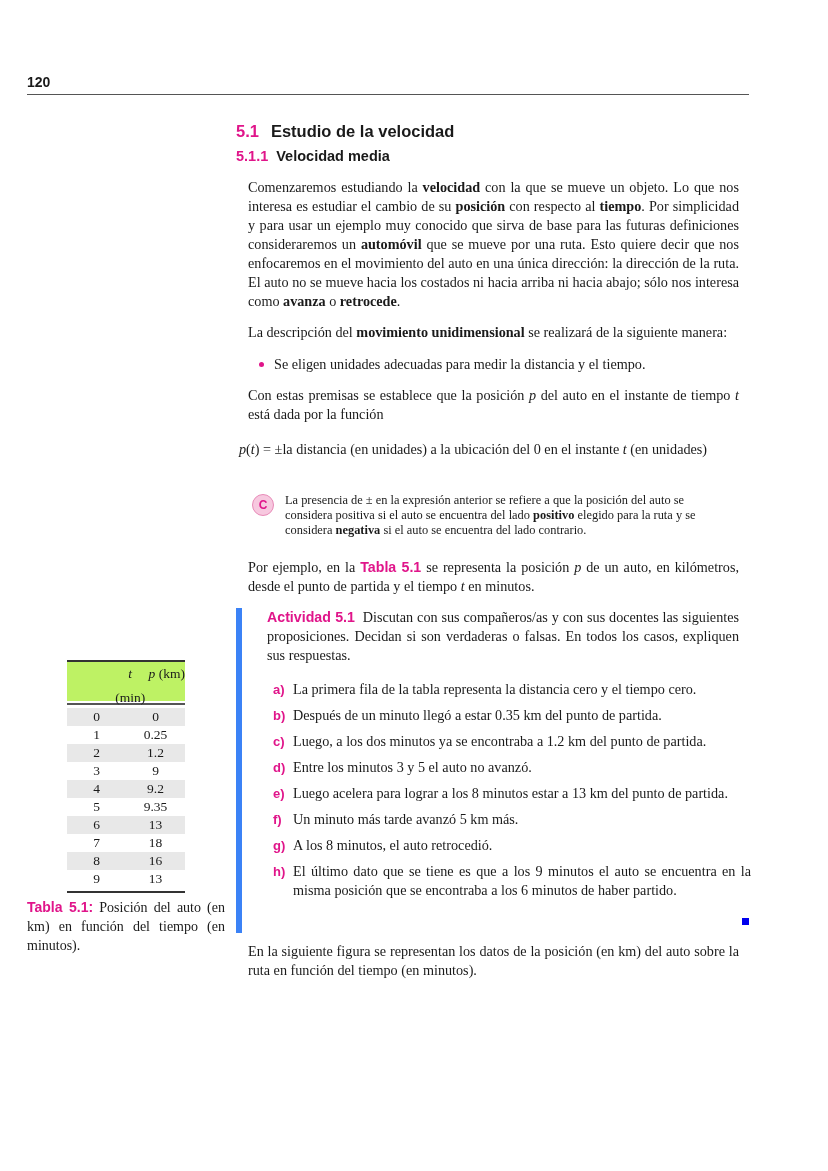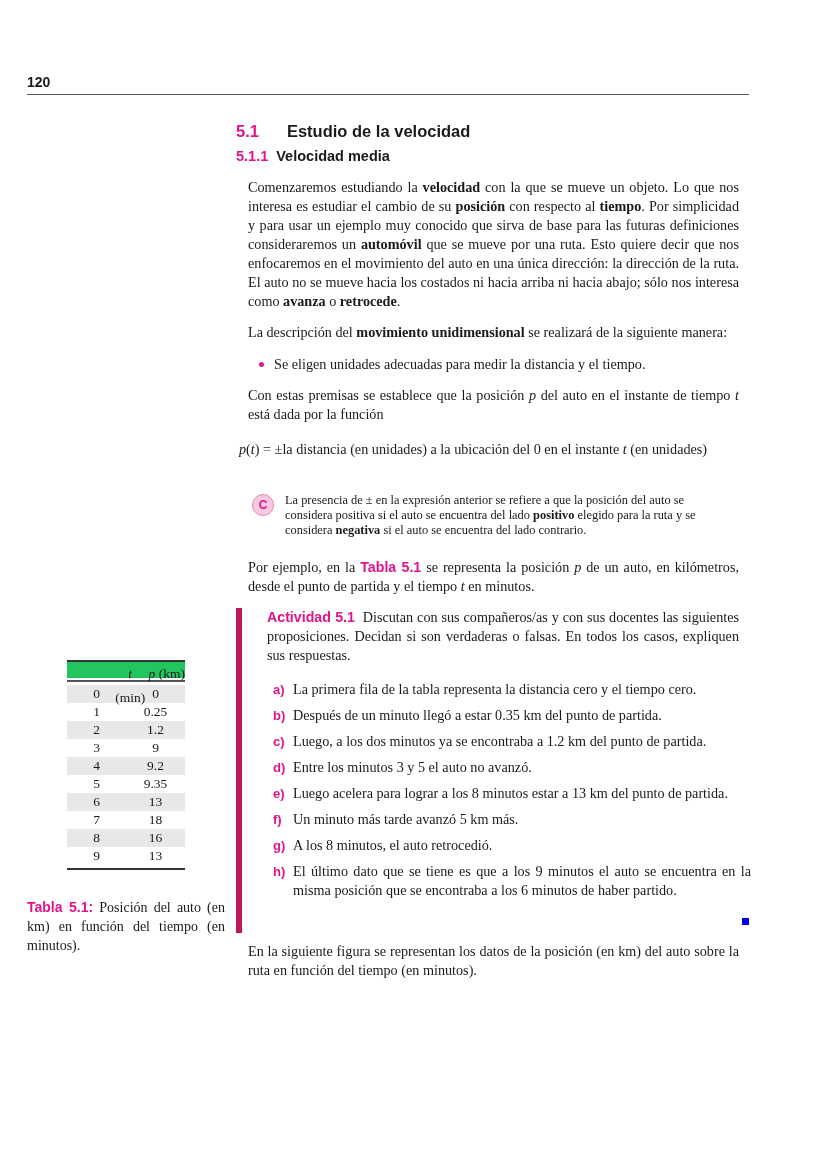--- a/index.html
+++ b/index.html
@@ -4,54 +4,54 @@
 <style>
   html, body { margin:0; padding:0; background:#ffffff; }
   body { width:828px; height:1171px; position:relative; overflow:hidden;
          font-family:"Liberation Serif", serif; color:#1a1a1a; }
   .page-number { position:absolute; left:27px; top:74px; font-family:"Liberation Sans", sans-serif;
                  font-weight:bold; font-size:14px; }
   .header-rule { position:absolute; left:27px; top:94px; width:722px; height:1px; background:#555; }
 
   .main { position:absolute; left:236px; top:120px; width:515px; font-size:14.2px; line-height:19px; }
   .sec-title { font-family:"Liberation Sans", sans-serif; font-weight:bold; font-size:16.5px; margin:0; line-height:22px; }
-  .sec-title .num { color:#e0158a; margin-right:28px; }
+  .sec-title .num { color:#e0158a; margin-right:12px; }
   .subsec-title { font-family:"Liberation Sans", sans-serif; font-weight:bold; font-size:14.5px; margin:4px 0 2px 0; line-height:20px; }
   .subsec-title .num { color:#e0158a; margin-right:8px; }
   p { margin:12px; text-align:justify; }
   b { font-weight:bold; }
   i { font-style:italic; }
 
   ul.bullets { list-style:none; margin:13px 0 0 0; padding:0 0 0 20px; }
   ul.bullets li { position:relative; padding-left:18px; margin-bottom:8px; text-align:justify; }
   ul.bullets li .dot { position:absolute; left:3px; top:7px; width:5px; height:5px; border-radius:50%; background:#e0158a; }
 
   .formula { margin:16px 0 0 3px; font-size:14.2px; }
 
   .note { position:relative; margin:34px 0 0 14px; padding-left:35px; font-size:12.4px; line-height:15px; width:430px; }
   .note .badge { position:absolute; left:2px; top:1px; width:20px; height:20px; border-radius:50%;
                  background:#f7c8df; border:1.5px solid #e88bb8; color:#e0158a;
                  font-family:"Liberation Sans", sans-serif; font-weight:bold; font-size:12px;
                  text-align:center; line-height:20px; }
 
   .pink-ref { color:#e0158a; font-family:"Liberation Sans", sans-serif; font-weight:bold; }
 
-  .activity { position:relative; margin-top:11px; padding-left:13px; border-left:6px solid #be185d; padding-bottom:26px; }
+  .activity { position:relative; margin-top:11px; padding-left:13px; border-left:6px solid #3b82f6; padding-bottom:26px; }
   .activity .act-title { color:#e0158a; font-family:"Liberation Sans", sans-serif; font-weight:bold; margin-right:4px; }
   ol.items { list-style:none; margin:15px 0 0 0; padding:0 0 0 18px; }
   ol.items li { position:relative; padding-left:20px; margin-bottom:7px; text-align:justify; }
   ol.items li .lab { position:absolute; left:0; top:0; color:#e0158a; font-family:"Liberation Sans", sans-serif; font-weight:bold; font-size:13px; }
   .end-mark { position:absolute; right:2px; bottom:8px; width:7px; height:7px; background:#0000ee; }
 
   .after { margin-top:9px; }
 
   
   .side-table { position:absolute; left:67px; top:660px; width:118px; font-size:13.5px; border-collapse:collapse; }
   .side-table .top-rule { height:2px; background:#333; }
-  .side-table .head { display:flex; background:#22c55e; height:16px; line-height:24px;padding-left:45px; }
+  .side-table .head { display:flex; background:#bef264; height:39px; line-height:24px;padding-left:45px; }
   .side-table .mid-rule { height:2px; background:#555; margin-top:2px; margin-bottom:3px; }
   .side-table .row { display:flex; height:18px; line-height:18px; }
   .side-table .row.shade { background:#e8e8e8; }
   .side-table .cell { flex:1; text-align:center; }
   .side-table .bottom-rule { height:2px; background:#333; margin-top:3px; }
 
   .caption { position:absolute; left:27px; top:898px; width:198px; font-size:14px; line-height:19px; text-align:justify; }
   .caption .cap-label { color:#e0158a; font-family:"Liberation Sans", sans-serif; font-weight:bold; }
 </style>
 </head>

